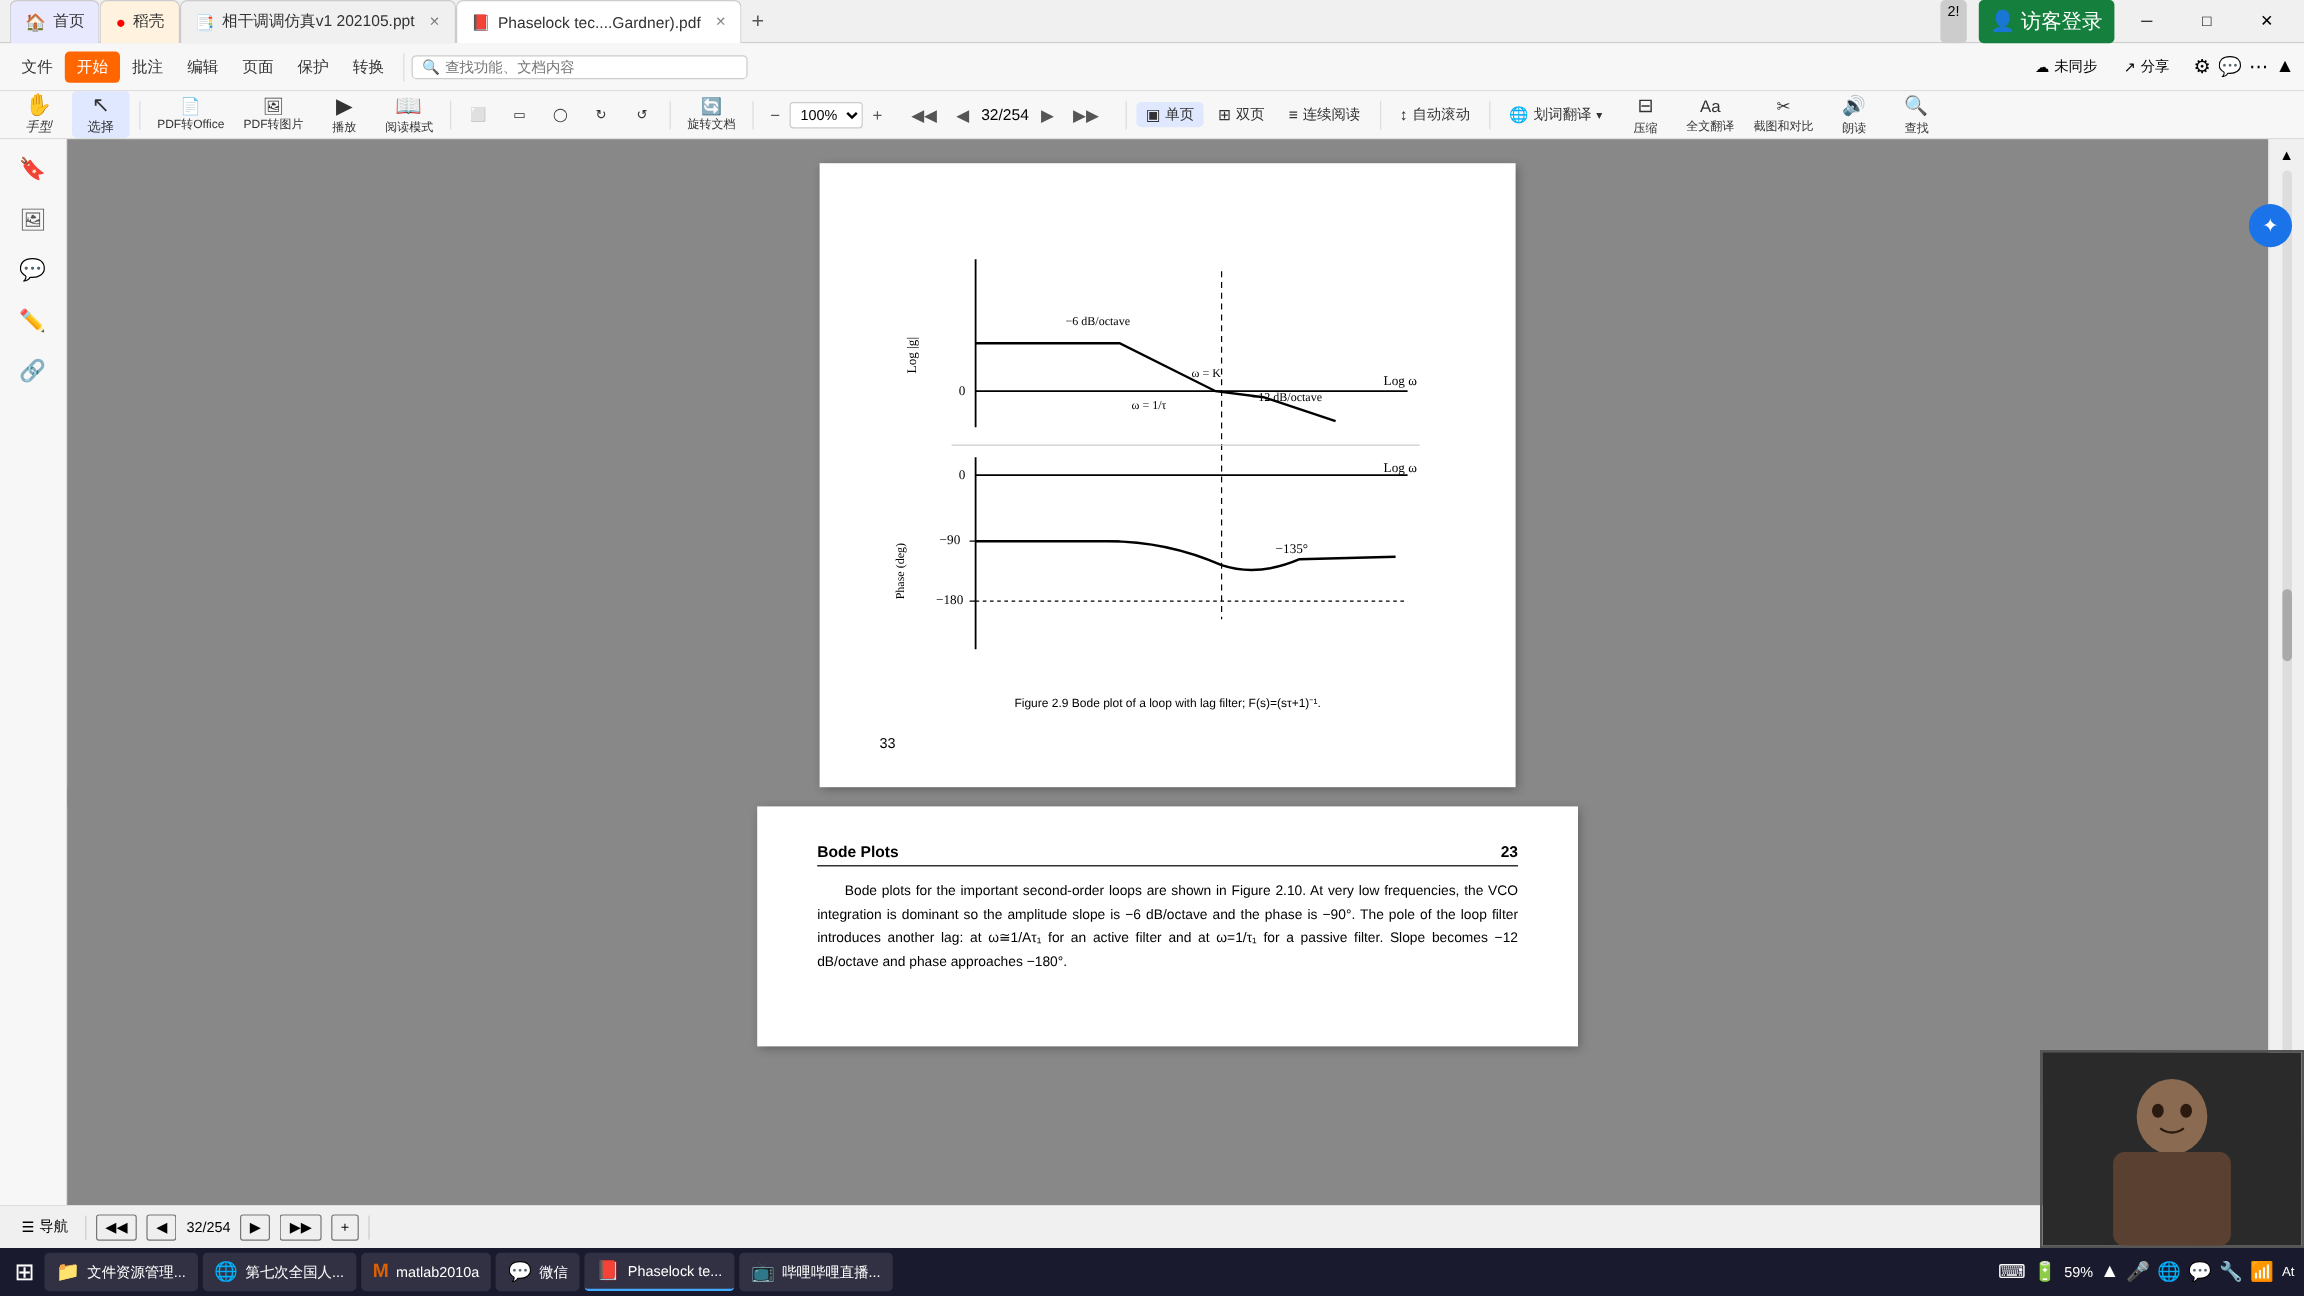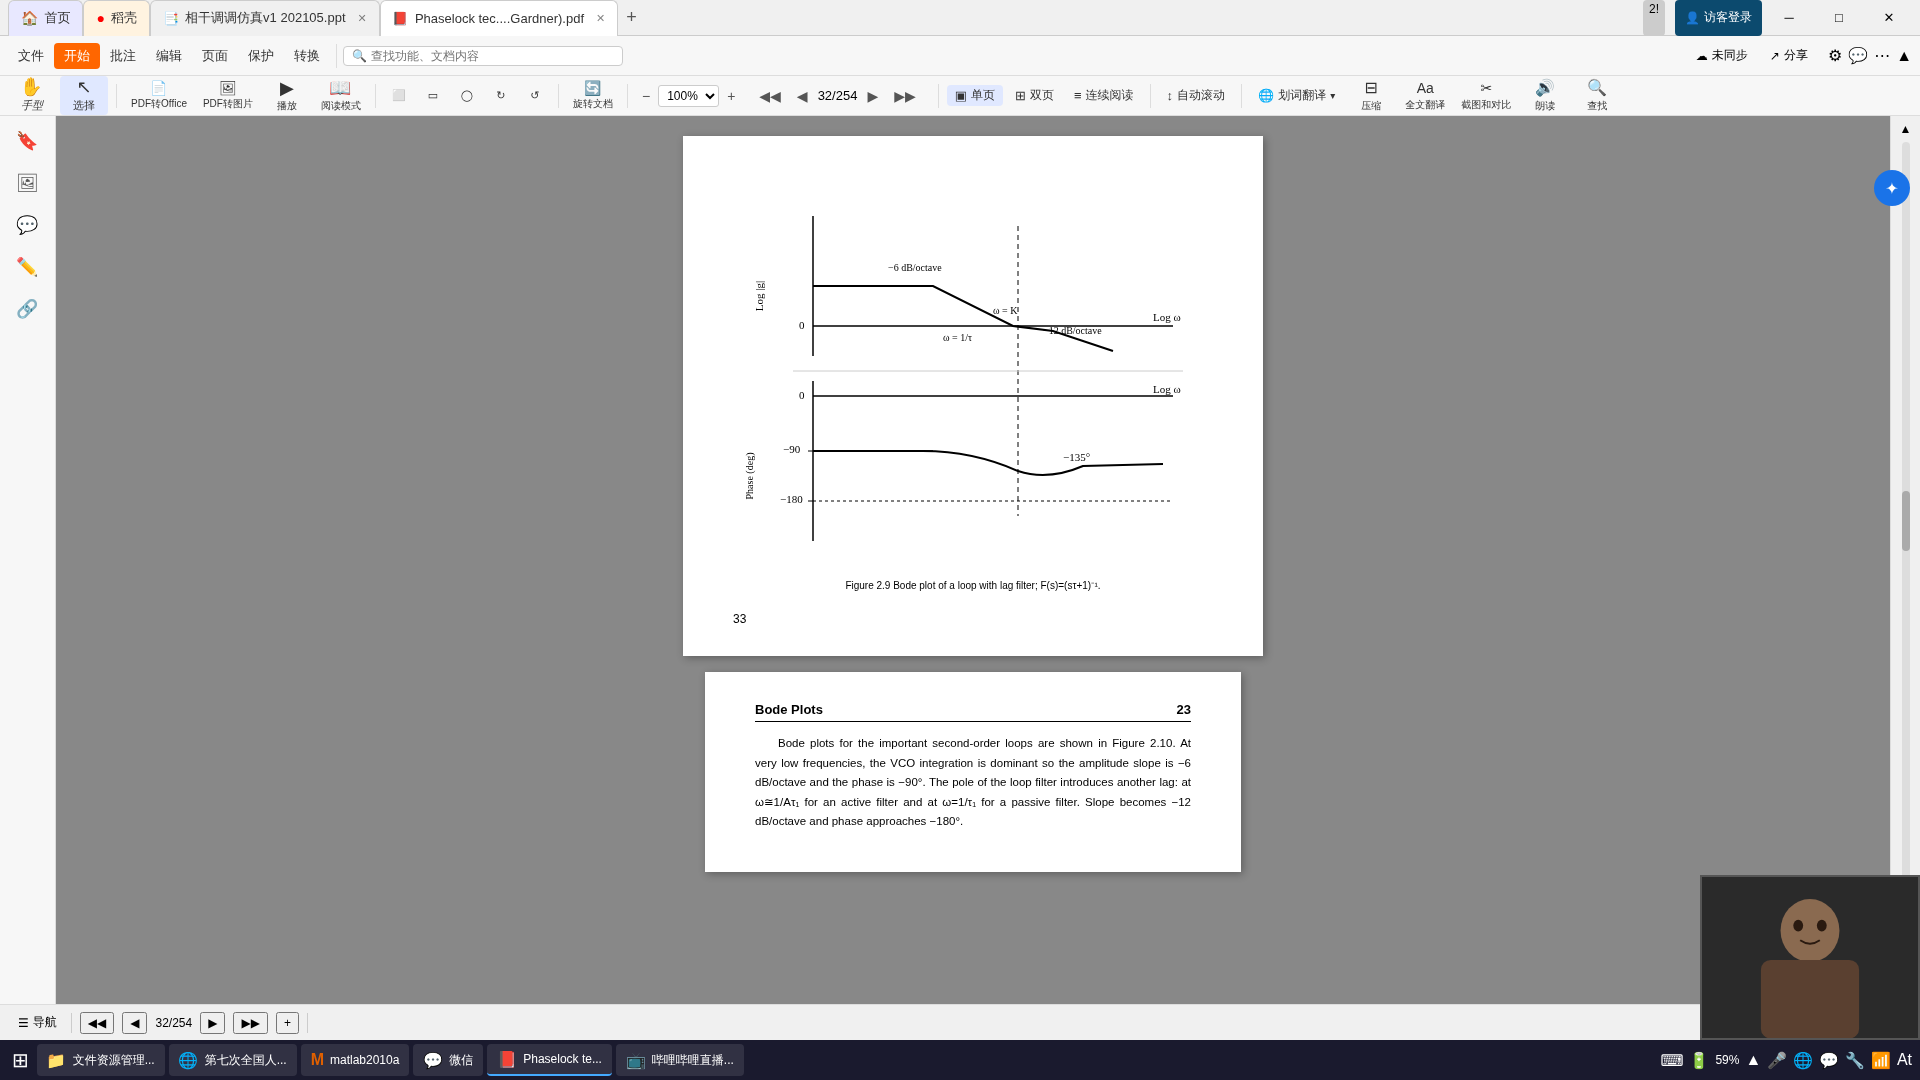--- a/index.html
+++ b/index.html
@@ -15,21 +15,21 @@
       border-radius: 6px 6px 0 0; font-size: 13px; cursor: pointer; gap: 6px;
       border: 1px solid #ccc; border-bottom: none; background: #f0f0f0; color: #333;
     }
     .tab.active { background: #fff; font-weight: 500; }
     .tab-close { margin-left: 6px; opacity: 0.6; font-size: 11px; cursor: pointer; }
     .tab-new { background: none; border: none; font-size: 18px; padding: 0 8px; cursor: pointer; color: #555; }
     .title-spacer { flex: 1; }
     .win-controls { display: flex; gap: 4px; }
     .win-btn { width: 46px; height: 36px; display: flex; align-items: center; justify-content: center; cursor: pointer; font-size: 13px; }
     .badge-btn { background: #ccc; border-radius: 4px; padding: 2px 6px; font-size: 12px; margin-right: 6px; }
-    .visitor-btn { background: #0c4a6e; color: #fff; border-radius: 4px; padding: 2px 10px; font-size: 12px; display: flex; align-items: center; gap: 4px; }
+    .visitor-btn { background: #15803d; color: #fff; border-radius: 4px; padding: 2px 10px; font-size: 17px; display: flex; align-items: center; gap: 4px; }
 
     
     #toolbar {
       display: flex; align-items: center; background: #f7f7f7; height: 40px;
       padding: 0 8px; border-bottom: 1px solid #ddd; gap: 2px; flex-wrap: nowrap;
     }
     .toolbar-menu { display: flex; gap: 0; }
     .menu-item { padding: 4px 10px; cursor: pointer; font-size: 13px; color: #333; border-radius: 4px; }
     .menu-item.active { background: #ff6600; color: #fff; border-radius: 4px; }
     .toolbar-sep { width: 1px; height: 24px; background: #ddd; margin: 0 4px; }
@@ -59,21 +59,21 @@
     #sidebar-left { width: 56px; background: #f7f7f7; border-right: 1px solid #ddd; display: flex; flex-direction: column; align-items: center; padding: 8px 0; gap: 8px; }
     .side-btn { display: flex; flex-direction: column; align-items: center; padding: 6px; cursor: pointer; font-size: 10px; color: #555; gap: 2px; border-radius: 4px; width: 48px; }
     .side-btn .icon { font-size: 18px; }
 
     
     #content-area { flex: 1; display: flex; flex-direction: column; align-items: center; padding: 20px 0; overflow-y: auto; background: #888; gap: 0; position: relative; }
 
     
     .pdf-page { background: #fff; width: 580px; margin: 0 auto; box-shadow: 2px 2px 8px rgba(0,0,0,0.3); padding: 40px 50px 30px 50px; position: relative; min-height: 520px; }
     .page-divider { width: 100%; height: 16px; background: #888; }
-    .pdf-page2 { background: #fff; width: 536px; margin: 0 auto; box-shadow: 2px 2px 8px rgba(0,0,0,0.3); padding: 30px 50px 30px 50px; min-height: 200px; }
+    .pdf-page2 { background: #fff; width: 684px; margin: 0 auto; box-shadow: 2px 2px 8px rgba(0,0,0,0.3); padding: 30px 50px 30px 50px; min-height: 200px; }
 
     
     .figure-area { display: flex; flex-direction: column; align-items: center; margin: 10px 0 20px; }
     .figure-caption { font-size: 10px; text-align: left; margin-top: 12px; }
     .page-number-bottom { text-align: left; font-size: 12px; margin-top: 16px; }
 
     
     .bode-svg { display: block; }
 
     
@@ -102,21 +102,21 @@
     #taskbar {
       position: fixed; bottom: 0; left: 0; right: 0; height: 40px;
       background: #1a1a2e; display: flex; align-items: center; padding: 0 8px; gap: 4px;
     }
     .start-btn { background: none; border: none; cursor: pointer; padding: 4px; }
     .start-icon { font-size: 20px; color: #fff; }
     .taskbar-item { display: flex; align-items: center; gap: 6px; padding: 4px 10px; cursor: pointer; background: rgba(255,255,255,0.1); border-radius: 4px; color: #fff; font-size: 12px; height: 32px; }
     .taskbar-spacer { flex: 1; }
     .systray { display: flex; align-items: center; gap: 6px; color: #fff; font-size: 12px; }
     .tray-icon { font-size: 16px; cursor: pointer; }
-    .clock { font-size: 16px; color: #fff; text-align: left; }
+    .clock { font-size: 11px; color: #fff; text-align: left; }
 
     
     #video-thumb {
       position: fixed; bottom: 40px; right: 0; width: 220px; height: 165px;
       background: #222; border: 2px solid #555; overflow: hidden;
     }
     .video-person { width: 100%; height: 100%; background: linear-gradient(135deg, #333 0%, #555 50%, #222 100%); display: flex; align-items: center; justify-content: center; }
 
     
     .float-btn {

